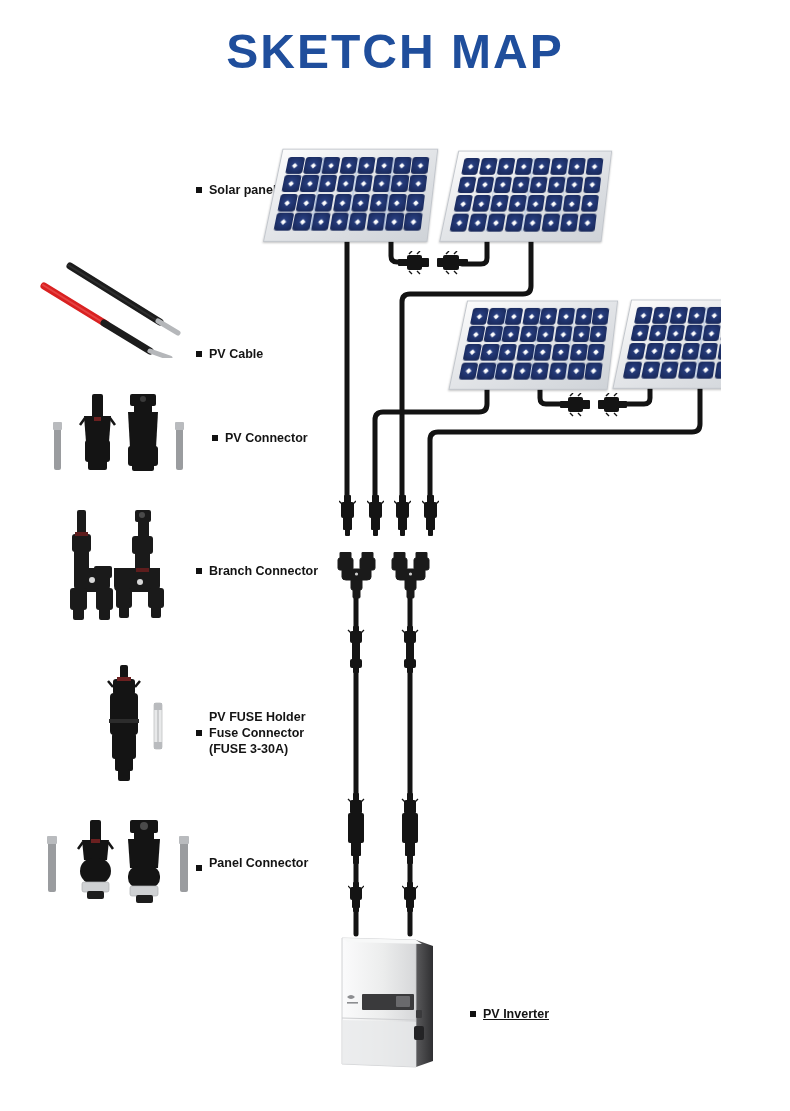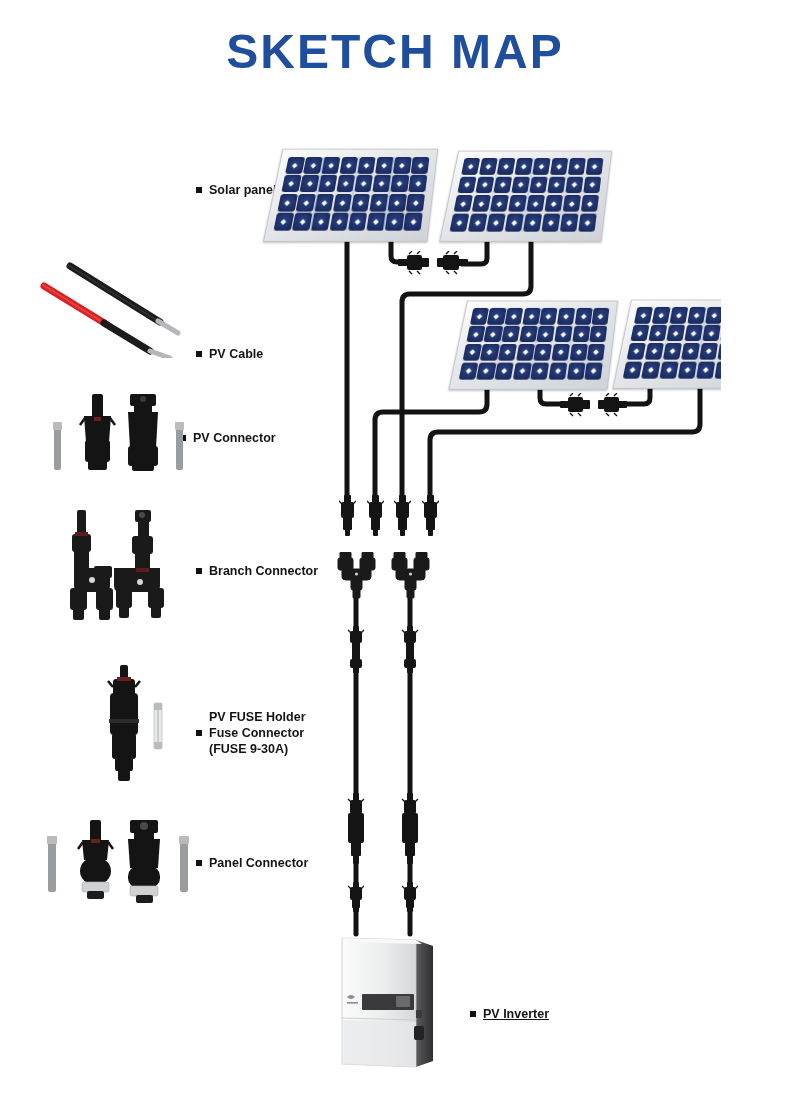--- a/index.html
+++ b/index.html
@@ -675,38 +675,38 @@
   <div class="legend" style="left:196px; top:182px;">
     <span class="bullet"></span>
     <span class="ltext">Solar panels</span>
   </div>
 
   <div class="legend" style="left:196px; top:314px;margin-top:32px;">
     <span class="bullet"></span>
     <span class="ltext">PV Cable</span>
   </div>
 
-  <div class="legend" style="left:180px; top:430px;justify-content:space-between;">
+  <div class="legend" style="left:212px; top:430px;justify-content:space-between;">
     <span class="bullet"></span>
     <span class="ltext">PV Connector</span>
   </div>
 
   <div class="legend" style="left:196px; top:563px; z-index:45;">
     <span class="bullet"></span>
     <span class="ltext">Branch Connector</span>
   </div>
 
   <div class="legend" style="left:196px; top:709px; align-items:center;">
     <span class="bullet"></span>
     <span class="ltext">PV FUSE Holder
 Fuse Connector
-(FUSE 9-30A)</span>
-  </div>
-
-  <div class="legend" style="left:196px; top:855px;">
+(FUSE 3-30A)</span>
+  </div>
+
+  <div class="legend" style="left:196px; top:855px;align-items:flex-end;">
     <span class="bullet"></span>
     <span class="ltext">Panel Connector</span>
   </div>
 
   <div class="legend" style="left:470px; top:1006px;text-decoration:underline;">
     <span class="bullet"></span>
     <span class="ltext">PV Inverter</span>
   </div>
 
 </div>

